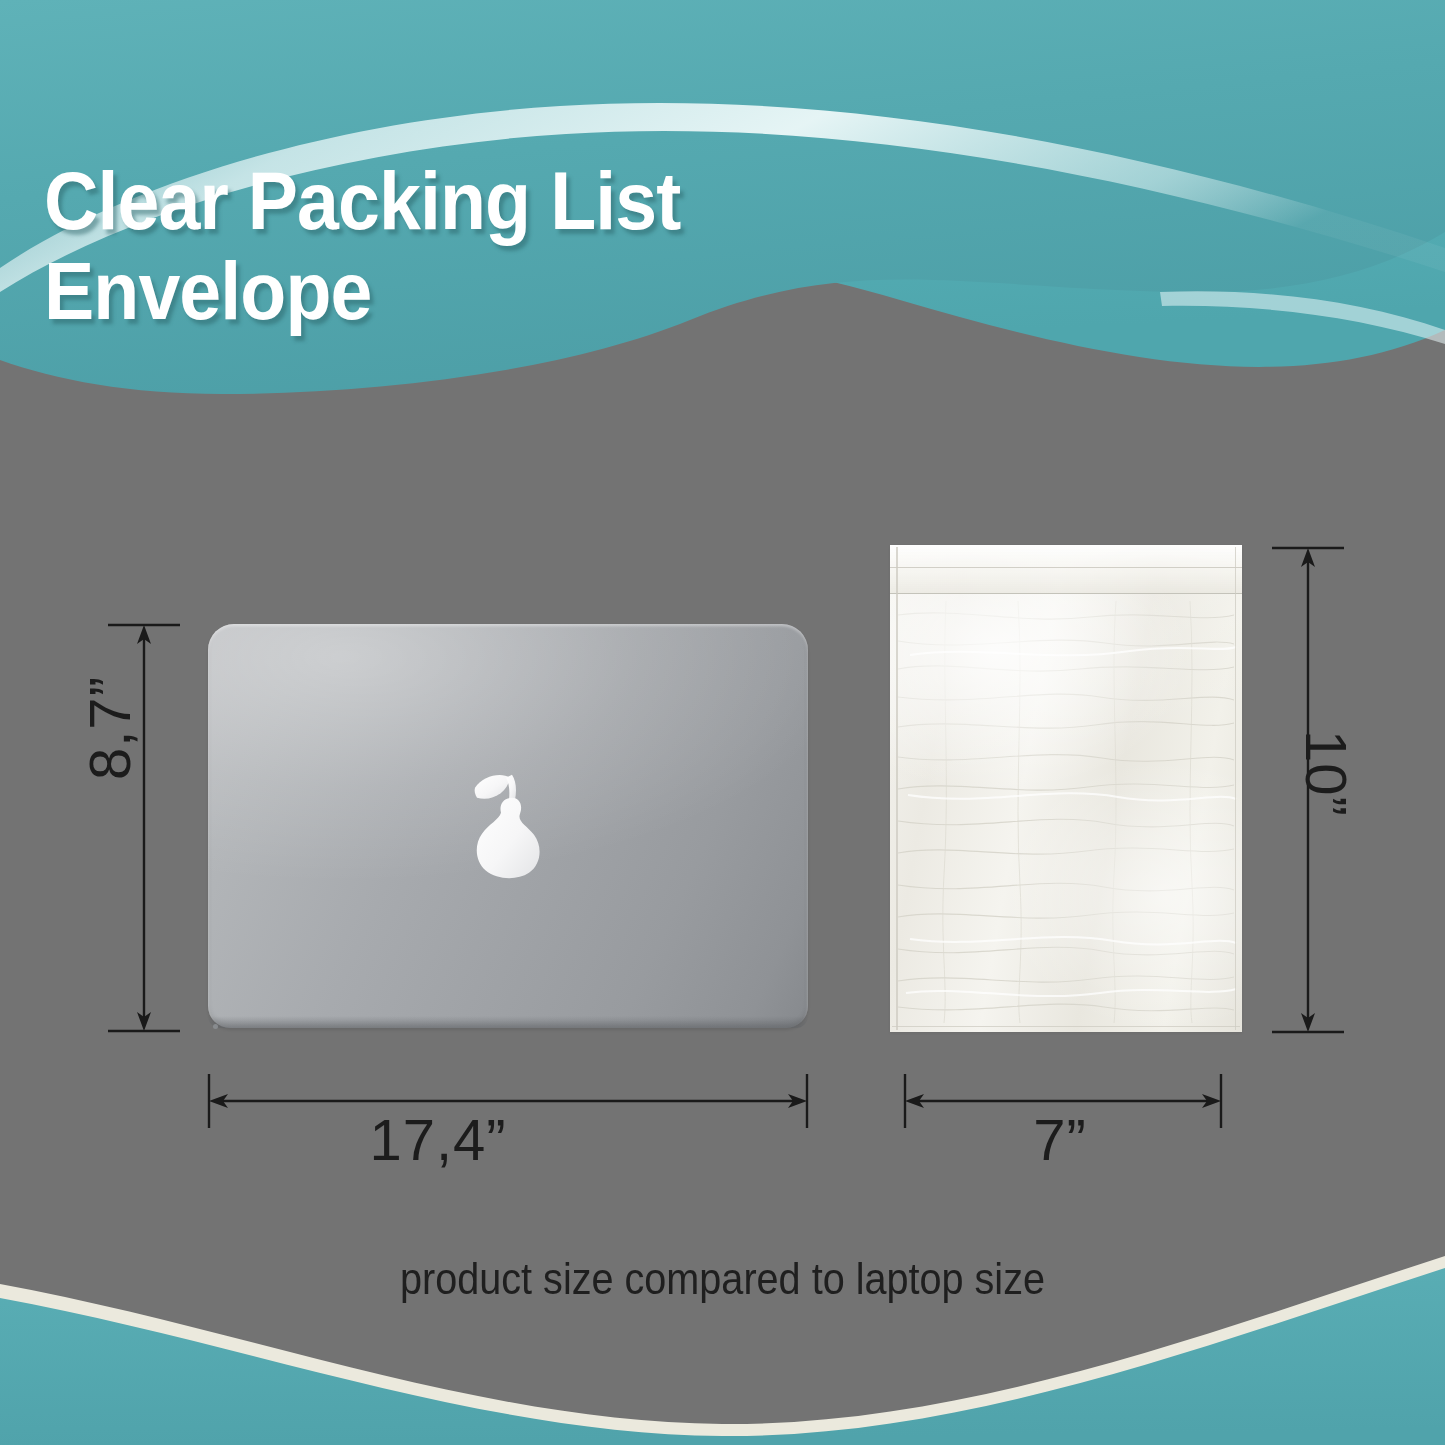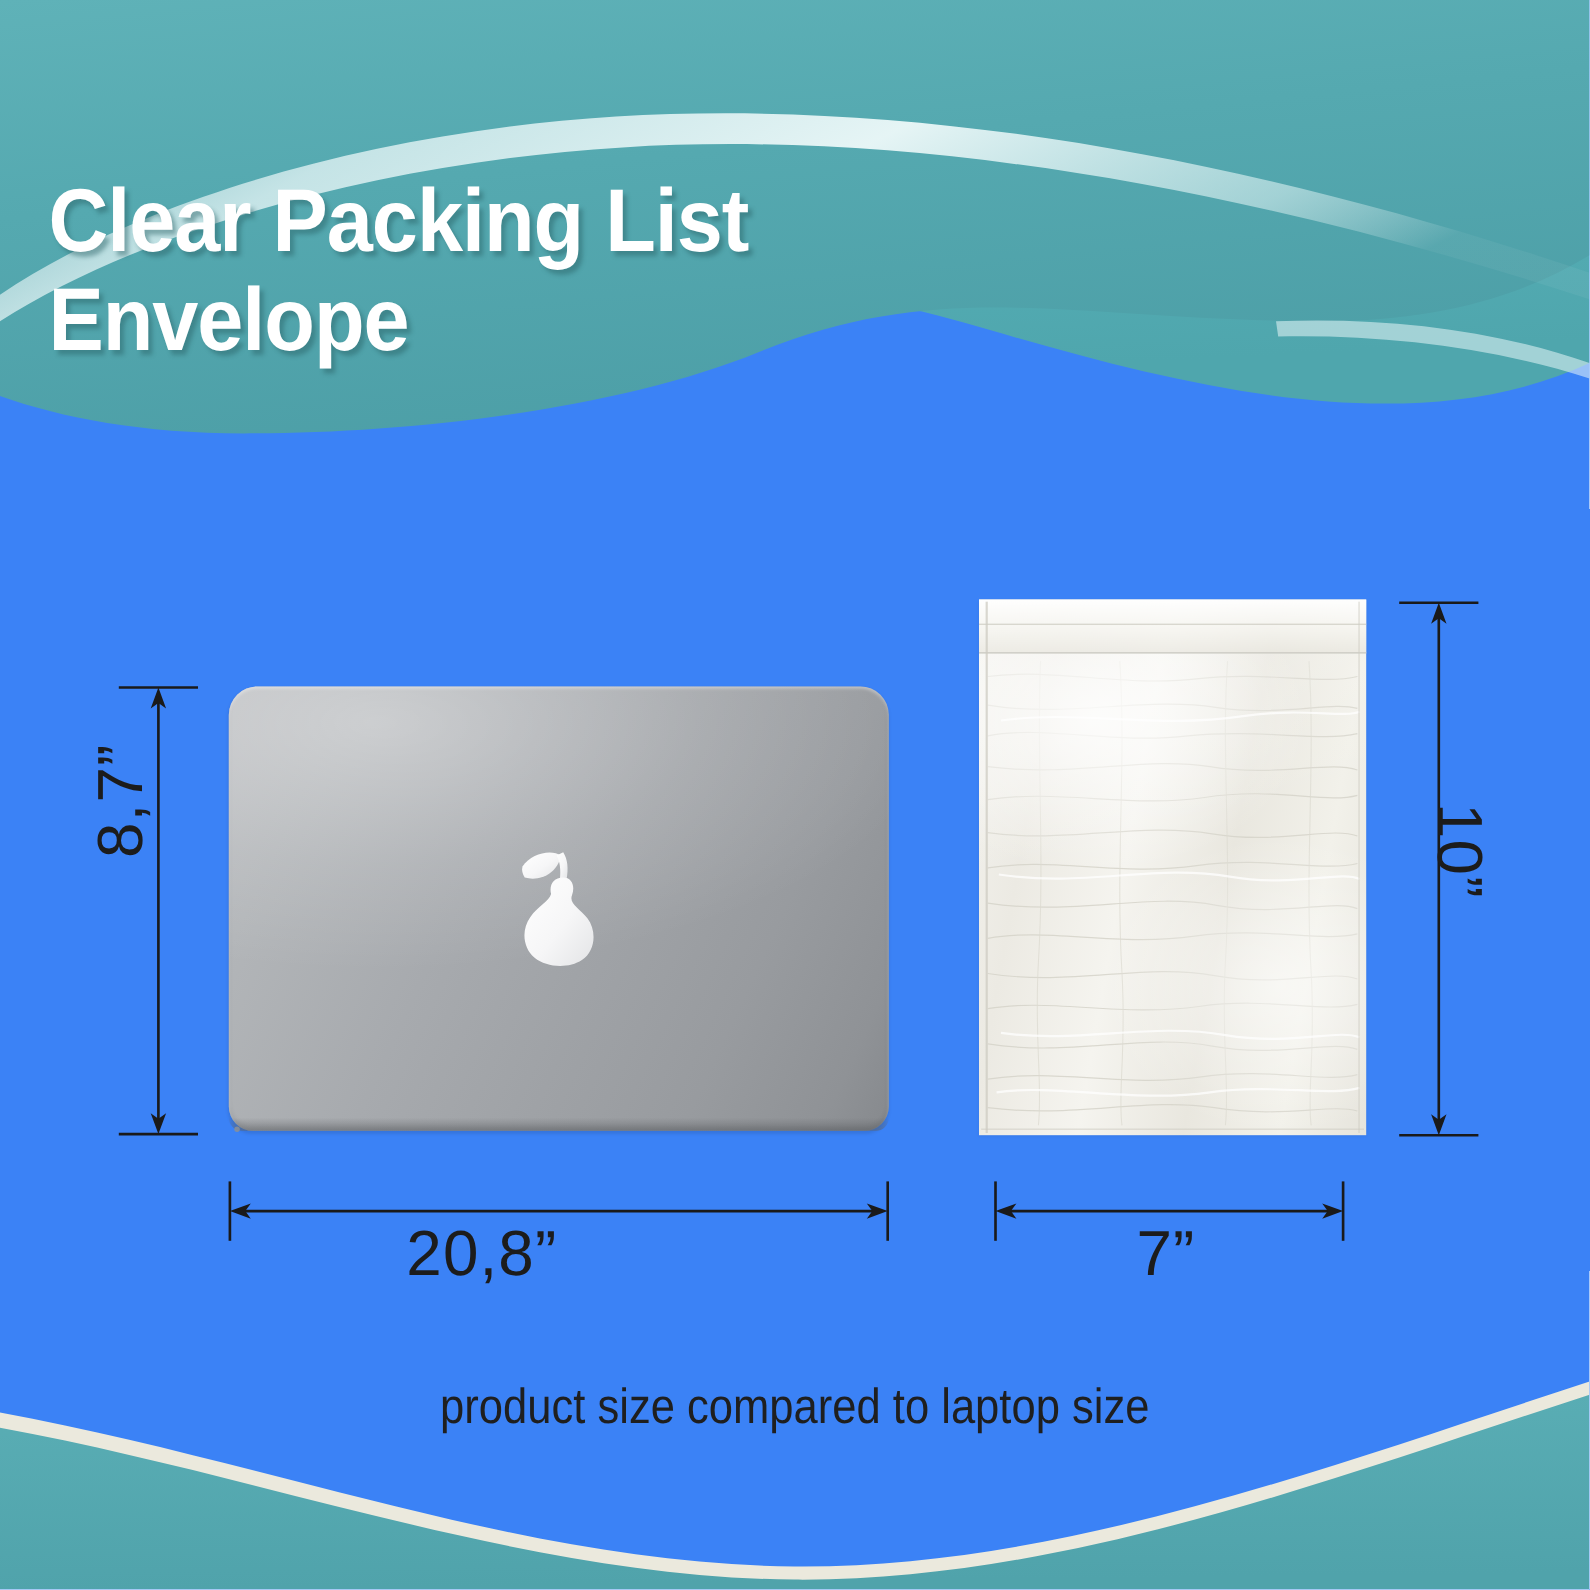--- a/index.html
+++ b/index.html
@@ -4,21 +4,21 @@
 <style>
   html, body {
     margin: 0;
     padding: 0;
     background: #ffffff;
   }
   #stage {
     position: relative;
     width: 1445px;
     height: 1445px;
-    background: #3b82f6;
+    background: #737373;
     overflow: hidden;
     font-family: "Liberation Sans", sans-serif;
   }
 
   
   .wave-layer {
     position: absolute;
     left: 0; top: 0;
     width: 1445px; height: 1445px;
     pointer-events: none;
@@ -326,21 +326,21 @@
   </svg>
   <div class="dim-label" id="dim-label-laptop-h">8,7”</div>
 
   <svg class="dim-svg" style="left:196px; top:1070px; width:624px; height:78px;" viewBox="0 0 624 78">
     <line class="dim-tick" x1="13" y1="4" x2="13" y2="58"></line>
     <line class="dim-tick" x1="611" y1="4" x2="611" y2="58"></line>
     <line class="dim-line" x1="20" y1="31" x2="604" y2="31"></line>
     <polygon class="dim-head" points="13,31 32,24 27,31 32,38"></polygon>
     <polygon class="dim-head" points="611,31 592,24 597,31 592,38"></polygon>
   </svg>
-  <div class="dim-label" id="dim-label-laptop-w">20,8”</div>
+  <div class="dim-label" id="dim-label-laptop-w">17,4”</div>
 
   <svg class="dim-svg" style="left:1272px; top:535px; width:80px; height:510px;" viewBox="0 0 80 510">
     <line class="dim-tick" x1="0" y1="13" x2="72" y2="13"></line>
     <line class="dim-tick" x1="0" y1="497" x2="72" y2="497"></line>
     <line class="dim-line" x1="36" y1="20" x2="36" y2="490"></line>
     <polygon class="dim-head" points="36,13 29,32 36,27 43,32"></polygon>
     <polygon class="dim-head" points="36,497 29,478 36,483 43,478"></polygon>
   </svg>
   <div class="dim-label" id="dim-label-env-h">10”</div>
 

